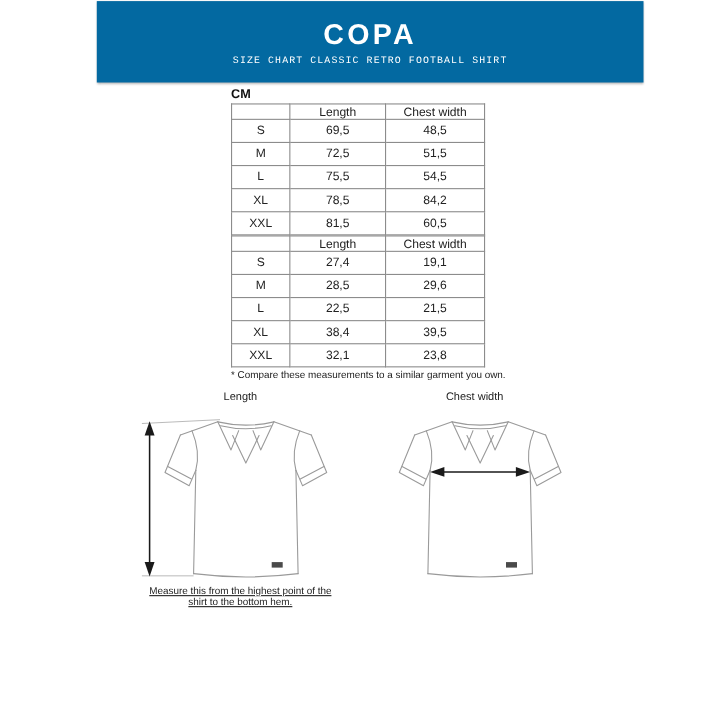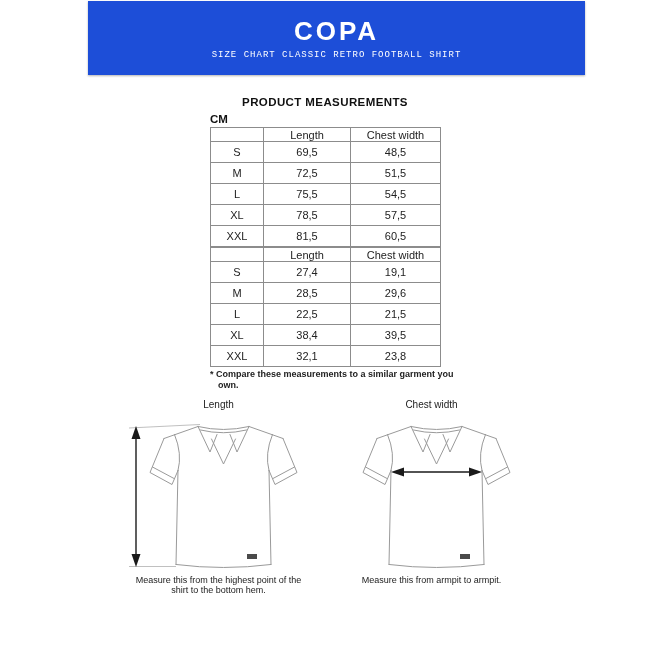--- a/index.html
+++ b/index.html
@@ -4,21 +4,21 @@
 <style>
   * { margin:0; padding:0; box-sizing:border-box; }
   html,body { background:#fff; }
   .page {
     position:relative; width:650px; height:650px; margin:0 auto;
     background:#ffffff; overflow:hidden;
     font-family:"Liberation Sans", sans-serif; color:#1d1d1d;
   }
   
   .brand-banner {
-    margin:1px 65px 0 88px; height:74px; background:#1d4ed8;
+    margin:1px 65px 0 88px; height:74px; background:#0369a1;
     color:#fff; text-align:center;
     display:flex; flex-direction:column; justify-content:center;
     box-shadow:0 1px 2px rgba(0,0,0,.3);
   }
   .logo { font-size:26px; font-weight:bold; letter-spacing:3px; line-height:28px; }
   .banner-subtitle { font-size:9px; letter-spacing:1px; margin-top:5px;font-family:Liberation Mono, monospace; }
   
   .section-title {
     text-align:center; font-size:11.5px; font-weight:bold;
     letter-spacing:.4px; color:#111;
@@ -34,45 +34,44 @@
   .size-table col.c1 { width:87px; }
   .size-table col.c2 { width:90px; }
   .size-table th, .size-table td {
     border:1px solid #8c8c8c; text-align:center; vertical-align:middle;
     font-size:11px; font-weight:normal; color:#222; padding:0;
   }
   .size-table thead th { height:14px; }
   .size-table tbody td { height:21px; }
   
   .footnotes { margin-top:2px; width:256px; font-size:9px; color:#222; line-height:10.5px; }
-  .footnote { padding-left:8px; text-indent:-8px;font-weight:bold; }
+  .footnote { padding-left:8px; text-indent:-8px; }
   
   .guide-row { display:flex; justify-content:center; margin-top:9px; }
   .diagram { width:213px; text-align:center; }
   .diagram-label { font-size:10px; color:#222; line-height:12px; margin-bottom:2px; }
   .diagram svg { display:block; margin:0 auto; }
-  .diagram-caption { max-width:180px; margin:2px auto 0; font-size:9px; color:#222; line-height:10px; }
+  .diagram-caption { max-width:180px; margin:2px auto 0; font-size:9px; color:#222; line-height:10px;text-decoration:underline; }
   .diagram-caption.wide { max-width:210px; }
   .shirt { stroke:#9a9a9a; stroke-width:1; fill:none; stroke-linejoin:round; stroke-linecap:round; }
   .guide-line { stroke:#b0b0b0; stroke-width:.8; }
   .measure-line { stroke:#1a1a1a; stroke-width:1.4; }
   .arrow-head { fill:#1a1a1a; stroke:none; }
   .care-tag { fill:#4a4a4a; stroke:none; }
 </style>
 </head>
 <body>
 
 <div class="page">
 
   <header class="brand-banner">
     <div class="logo">COPA</div>
     <div class="banner-subtitle">SIZE CHART CLASSIC RETRO FOOTBALL SHIRT</div>
   </header>
 
-  <h2 class="section-title pm-title">PRODUCT MEASUREMENTS</h2>
 
   <section class="tables-block">
 
     <div class="unit-label">CM</div>
     <table class="size-table">
       <colgroup>
           <col class="c0">
           <col class="c1">
           <col class="c2">
         </colgroup>
@@ -95,21 +94,21 @@
           <td>51,5</td>
         </tr>
         <tr>
           <td>L</td>
           <td>75,5</td>
           <td>54,5</td>
         </tr>
         <tr>
           <td>XL</td>
           <td>78,5</td>
-          <td>57,5</td>
+          <td>84,2</td>
         </tr>
         <tr>
           <td>XXL</td>
           <td>81,5</td>
           <td>60,5</td>
         </tr>
       </tbody>
     </table>
 
     <table class="size-table">
@@ -216,17 +215,16 @@
           <path d="M153,57.5 L155,151.5"></path>
           <path d="M60,151.5 Q107.5,157.5 155,151.5"></path>
         </g>
         <rect class="care-tag" x="131" y="141" width="10" height="5"></rect>
         <g>
           <line class="measure-line" x1="73" y1="59" x2="142" y2="59"></line>
           <polygon class="arrow-head" points="62,59 75,54.5 75,63.5"></polygon>
           <polygon class="arrow-head" points="153,59 140,54.5 140,63.5"></polygon>
         </g>
       </svg>
-      <figcaption class="diagram-caption wide">Measure this from armpit to armpit.</figcaption>
     </figure>
 
   </div>
 </div>
 
 </body></html>

